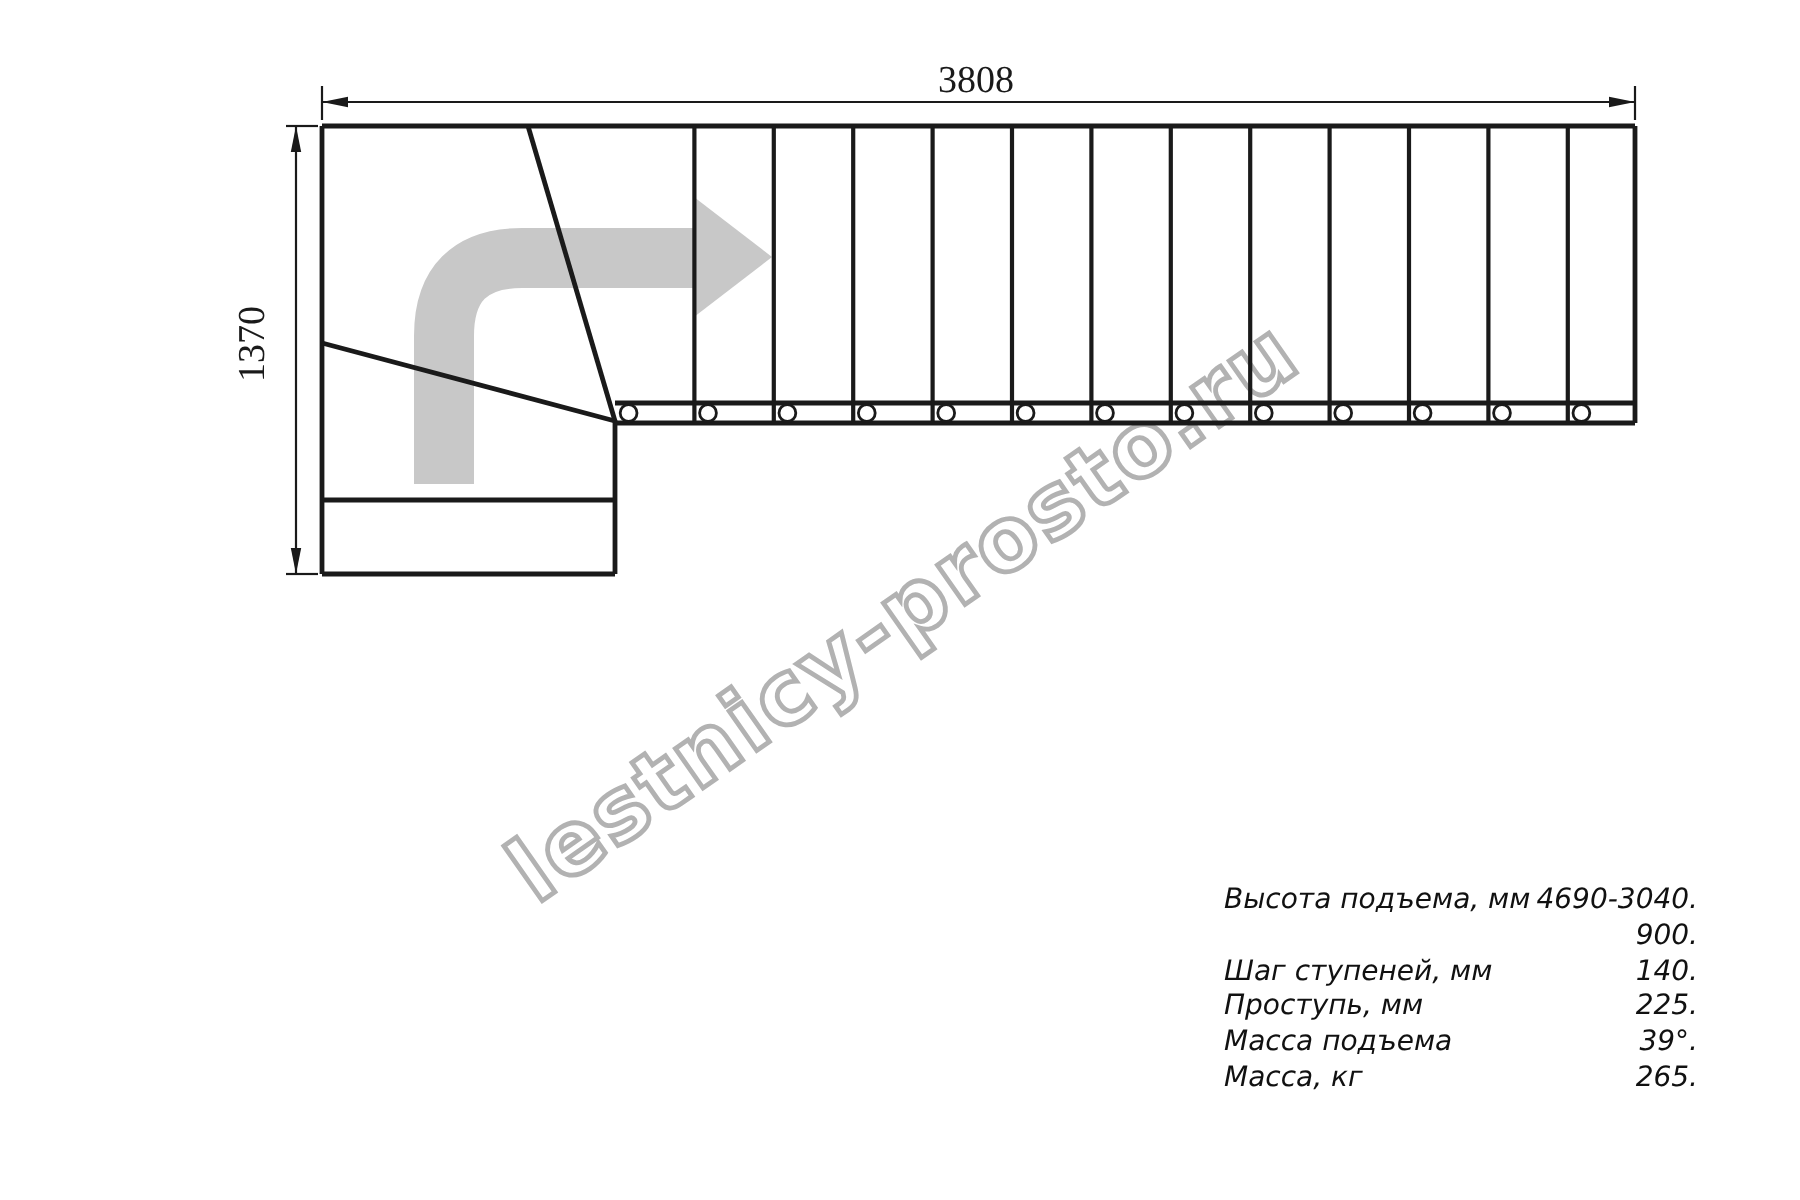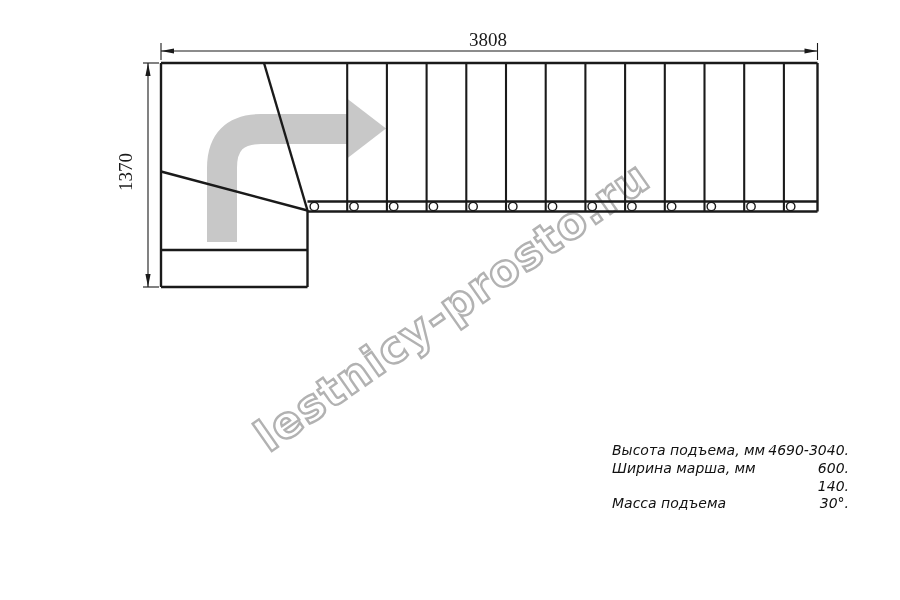--- a/index.html
+++ b/index.html
@@ -110,23 +110,31 @@
     </g>
   </svg>
 </div>
 
 <div id="specs">
     <div class="spec-row">
       <span class="spec-label">Высота подъема, мм</span>
       <span class="spec-value">4690-3040.</span>
     </div>
     <div class="spec-row">
-      <span class="spec-label">Ширина марша, мм</span>
-      <span class="spec-value">600.</span>
+      <span class="spec-value">900.</span>
     </div>
     <div class="spec-row">
+      <span class="spec-label">Шаг ступеней, мм</span>
       <span class="spec-value">140.</span>
     </div>
     <div class="spec-row">
+      <span class="spec-label">Проступь, мм</span>
+      <span class="spec-value">225.</span>
+    </div>
+    <div class="spec-row">
       <span class="spec-label">Масса подъема</span>
-      <span class="spec-value">30°.</span>
+      <span class="spec-value">39°.</span>
+    </div>
+    <div class="spec-row">
+      <span class="spec-label">Масса, кг</span>
+      <span class="spec-value">265.</span>
     </div>
   </div>
 
 </body></html>

